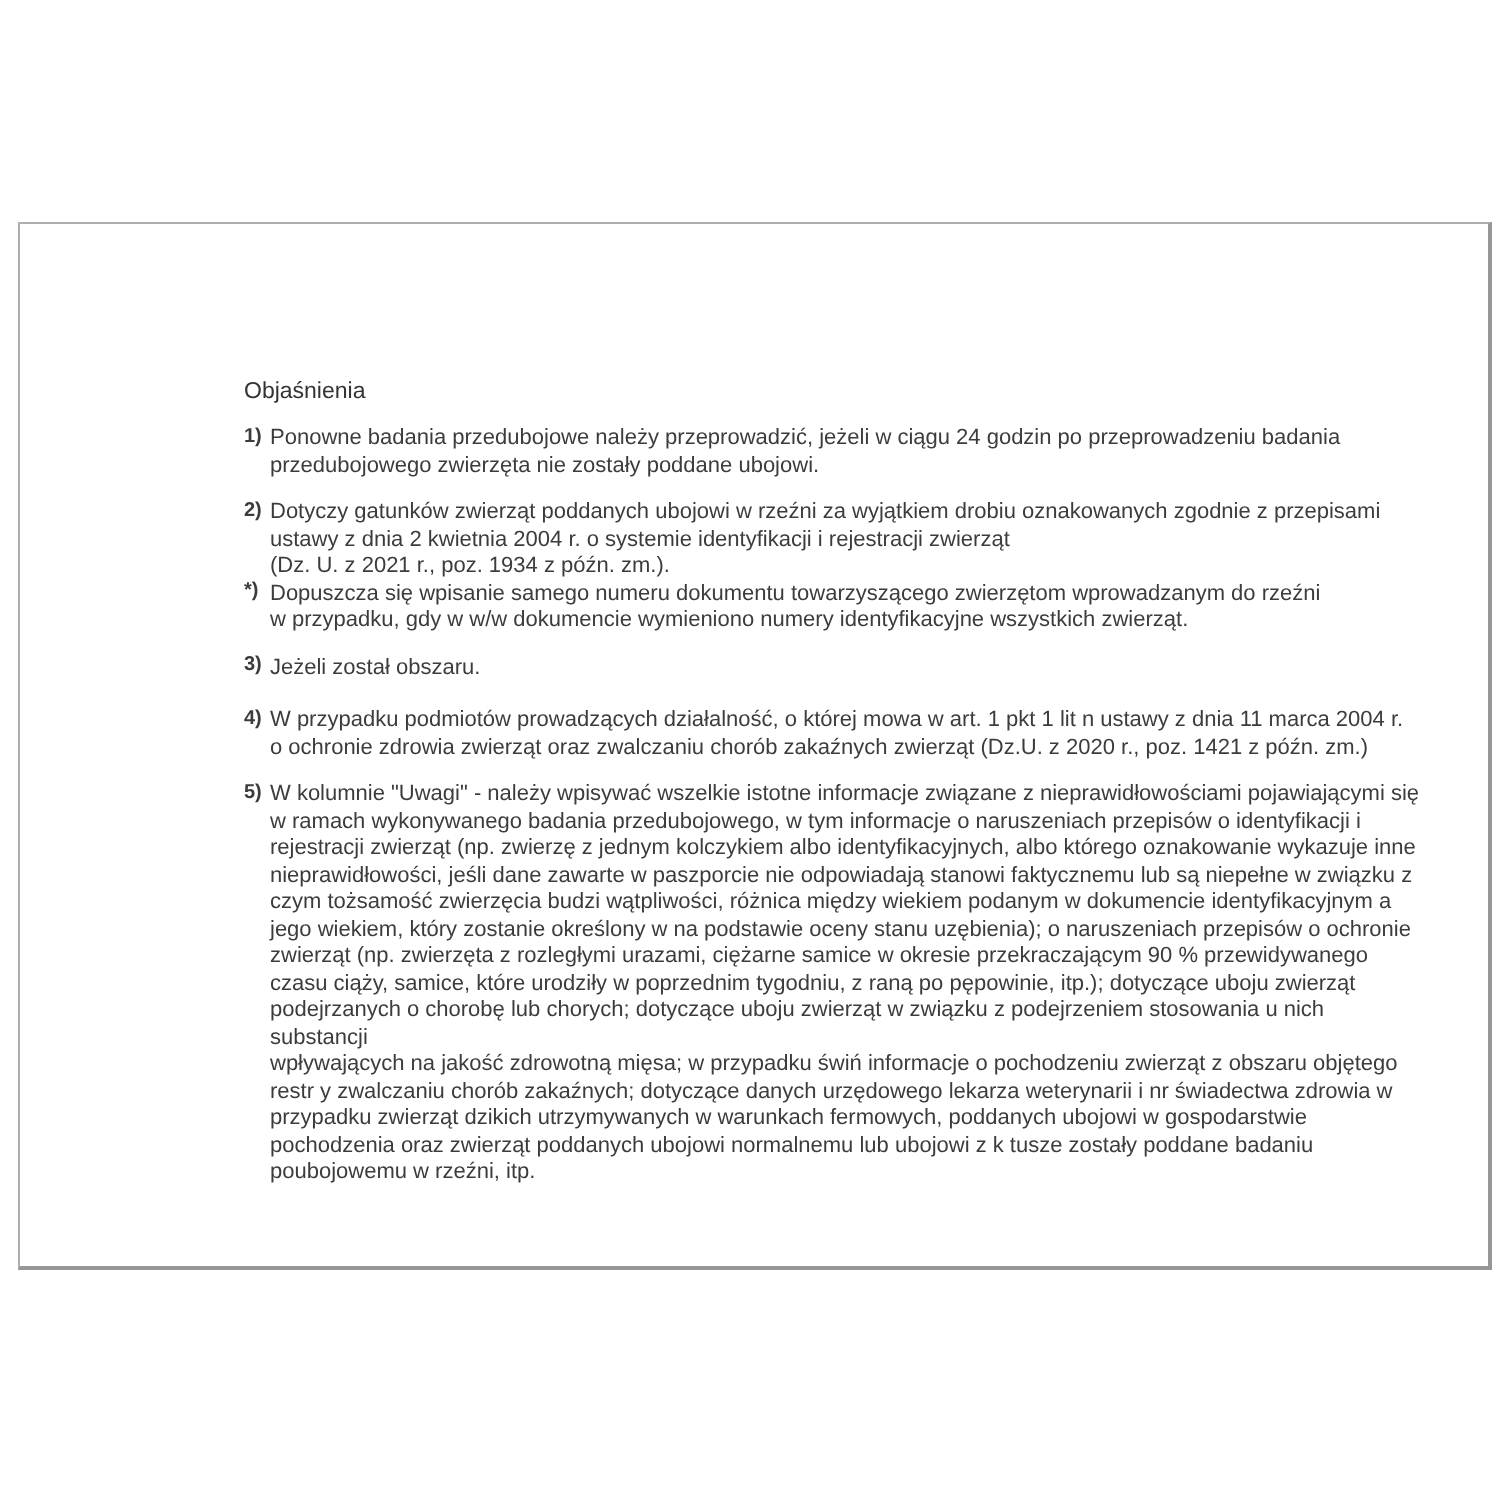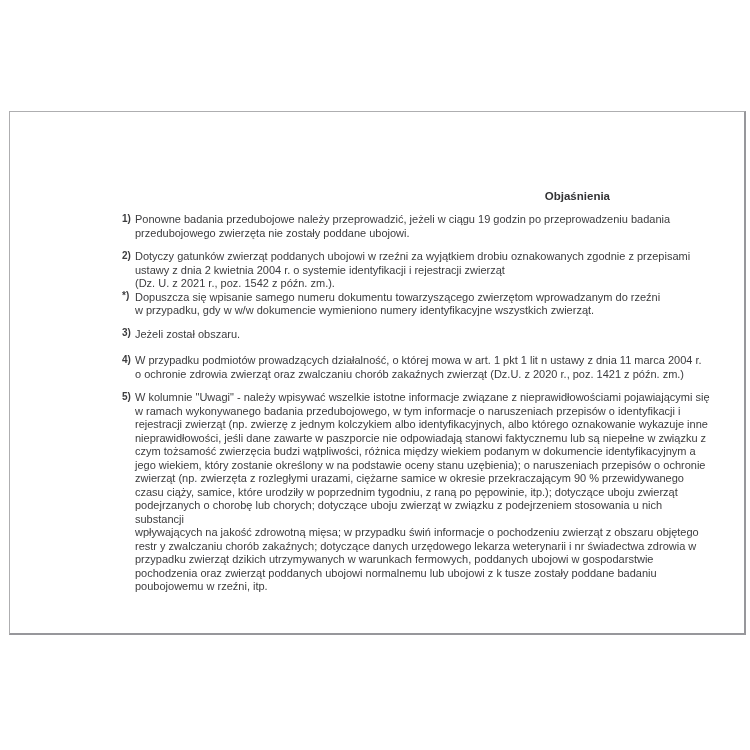--- a/index.html
+++ b/index.html
@@ -28,24 +28,24 @@
     border-bottom: 2px solid #97979b;
   }
   .content {
     position: absolute;
     left: 112px;
     top: 78px;
     width: 592px;
   }
   .doc-title {
     width: 488px;
-    text-align: right;
+    text-align: left;
     font-size: 11.5px;
     line-height: 13px;
-    font-weight: bold;
+    font-weight: normal;
     margin: 0 0 10px 0;
     color: #333335;
   }
   .fn-item {
     display: flex;
     align-items: flex-start;
     margin: 0 0 10px 0;
   }
   .fn-item.no-gap   { margin-bottom: 0; }
   .fn-item.big-gap  { margin-bottom: 13px; }
@@ -70,29 +70,29 @@
 </head>
 <body style="--border-color: #aeaeb0; --text-color: #3c3c3e;">
 
 <div class="page">
   <div class="content">
 
     <h1 class="doc-title">Objaśnienia</h1>
 
     <div class="fn-item">
       <span class="fn-marker">1)</span>
-      <span class="fn-text">Ponowne badania przedubojowe należy przeprowadzić, jeżeli w ciągu 19 godzin po przeprowadzeniu badania
+      <span class="fn-text">Ponowne badania przedubojowe należy przeprowadzić, jeżeli w ciągu 24 godzin po przeprowadzeniu badania
 przedubojowego zwierzęta nie zostały poddane ubojowi.</span>
     </div>
 
     <div class="fn-item no-gap">
       <span class="fn-marker">2)</span>
       <span class="fn-text">Dotyczy gatunków zwierząt poddanych ubojowi w rzeźni za wyjątkiem drobiu oznakowanych zgodnie z przepisami
 ustawy z dnia 2 kwietnia 2004 r. o systemie identyfikacji i rejestracji zwierząt
-(Dz. U. z 2021 r., poz. 1542 z późn. zm.).</span>
+(Dz. U. z 2021 r., poz. 1934 z późn. zm.).</span>
     </div>
 
     <div class="fn-item">
       <span class="fn-marker">*)</span>
       <span class="fn-text">Dopuszcza się wpisanie samego numeru dokumentu towarzyszącego zwierzętom wprowadzanym do rzeźni
 w przypadku, gdy w w/w dokumencie wymieniono numery identyfikacyjne wszystkich zwierząt.</span>
     </div>
 
     <div class="fn-item big-gap">
       <span class="fn-marker">3)</span>

